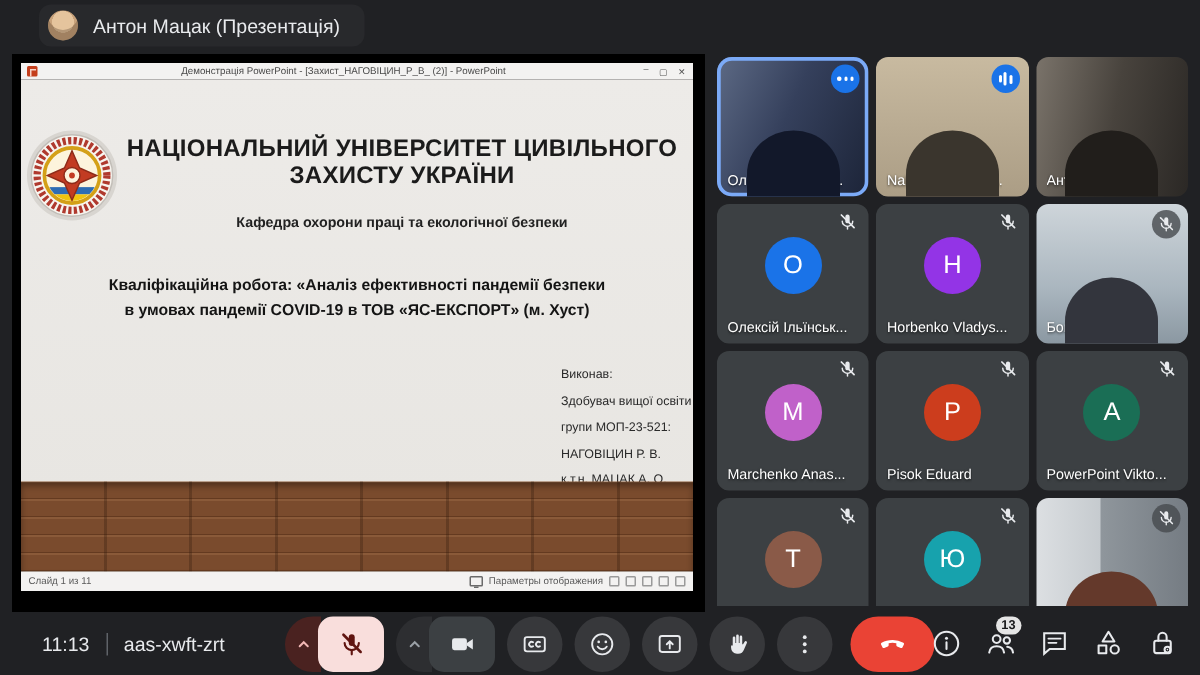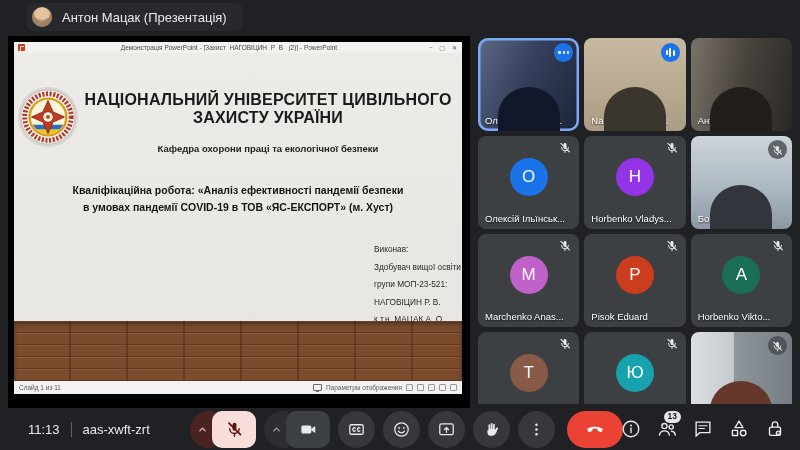--- a/index.html
+++ b/index.html
@@ -273,21 +273,21 @@
     <div class="mic-off">
       <svg viewBox="0 0 24 24" fill="none" stroke="currentColor" stroke-width="1.7" stroke-linecap="round">
         <path d="M9.5 6a2.5 2.5 0 0 1 5 0v5a2.5 2.5 0 0 1-5 0z" fill="currentColor" stroke="none"></path>
         <path d="M6 11a6 6 0 0 0 12 0"></path>
           <path d="M12 17v3"></path>
           <path d="M5 4l14.5 14.5" stroke-width="2"></path>
       </svg>
     </div>
 
     <div class="avatar" style="background: rgb(26, 110, 85);">A</div>
-    <div class="pname">Horbenko Vikto...</div>
+    <div class="pname">PowerPoint Vikto...</div>
   </div>
     <div class="tile">
     <div class="mic-off">
       <svg viewBox="0 0 24 24" fill="none" stroke="currentColor" stroke-width="1.7" stroke-linecap="round">
         <path d="M9.5 6a2.5 2.5 0 0 1 5 0v5a2.5 2.5 0 0 1-5 0z" fill="currentColor" stroke="none"></path>
         <path d="M6 11a6 6 0 0 0 12 0"></path>
           <path d="M12 17v3"></path>
           <path d="M5 4l14.5 14.5" stroke-width="2"></path>
       </svg>
     </div>

